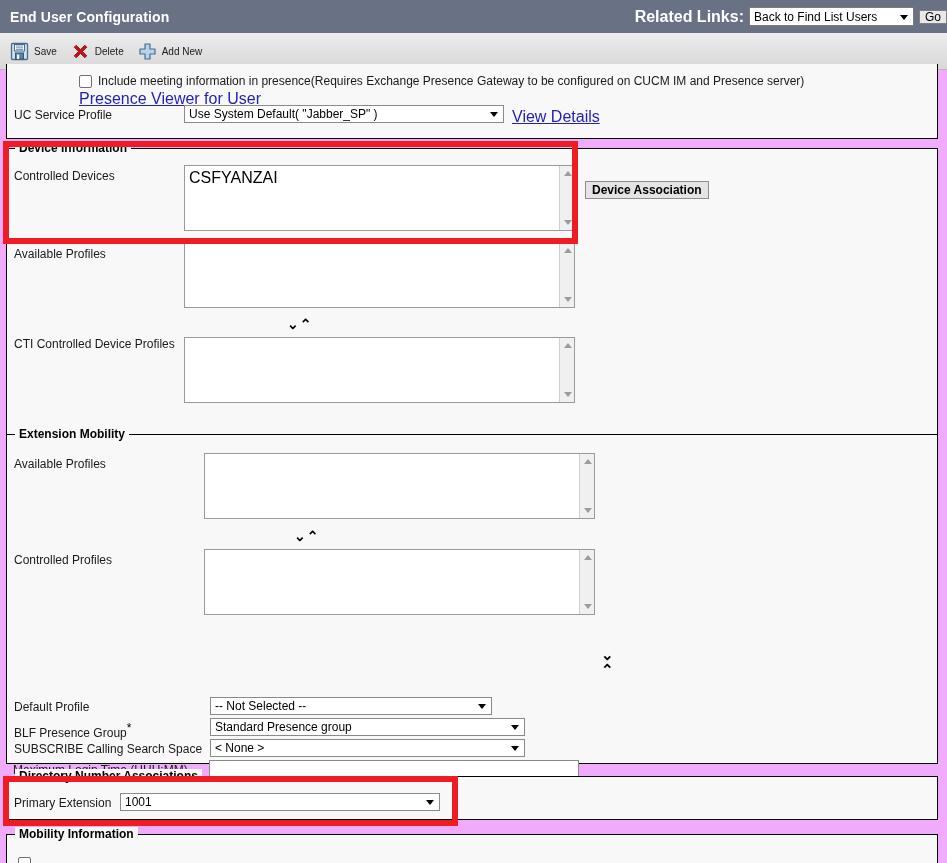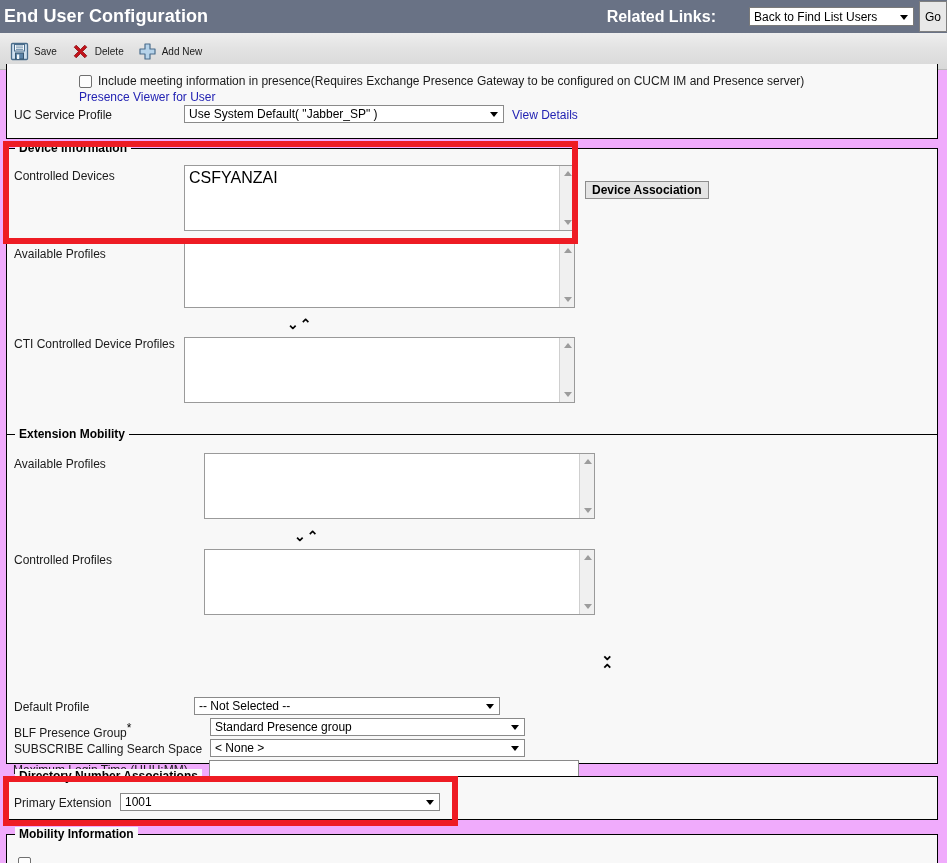--- a/index.html
+++ b/index.html
@@ -15,57 +15,56 @@
 
   
   #titlebar {
     position: absolute; left: 0; top: 0;
     width: 947px; height: 33px;
     background: #697285;
     display: flex; align-items: center;
     justify-content: space-between;
   }
   #titlebar .title {
-    color: #ffffff; font-weight: bold; font-size: 18px;
-    padding-left: 4px; letter-spacing: .1px;
+    color: #ffffff; font-weight: bold; font-size: 14px;
+    padding-left: 10px; letter-spacing: .1px;
   }
   #relatedwrap {
     display: flex; align-items: center; gap: 5px;
     padding-right: 0px; height: 100%;
   }
   #relatedwrap .rl-label {
     color: #ffffff; font-weight: bold; font-size: 16px; white-space: nowrap;
   }
   .wselect {
     position: relative;
     background: #ffffff;
     border: 1px solid #7a7a7a;
     height: 19px;
     font-family: "Liberation Sans", sans-serif;
     font-size: 12px;
     color: #000;
     display: flex; align-items: center;
     padding: 0 20px 0 4px;
     white-space: nowrap;
     line-height: 1;
-    margin-left: 28px;
   }
   .wselect::after {
     content: "";
     position: absolute; right: 5px; top: 50%;
     margin-top: -2px;
     width: 0; height: 0;
     border-left: 4px solid transparent;
     border-right: 4px solid transparent;
     border-top: 5px solid #000;
   }
   #go-button {
     background: #e8e8e8;
     border: 1px solid #808080;
-    height: 31px;
+    height: 14px;
     font-size: 12px;
     font-family: "Liberation Sans", sans-serif;
     display: flex; align-items: center;
     padding: 0 5px;
     white-space: nowrap;
   }
 
   
   #toolbar {
     position: absolute; left: 0; top: 33px;
@@ -176,22 +175,22 @@
   .cbx {
     position: absolute;
     width: 13px; height: 13px;
     border: 1px solid #707070;
     background: #fdfdfd;
     border-radius: 2px;
   }
 
   a.lnk {
     position: absolute;
-    color: #2323b3; 
-    font-size: 12px; cursor: pointer;
+    color: #2323b3; text-decoration: underline;
+    font-size: 16px; cursor: pointer;
   }
 
   
   .gbtn {
     position: absolute;
     background: #e4e4e4;
     border: 1px solid #8d8d8d;
     font-weight: bold; font-size: 12px;
     color: #000;
     height: 18px;
@@ -377,21 +376,21 @@
           </div>
       </div>
     </div>
 
     <div class="arrowpair-v" style="left:594px; top:213px;">
       <span>⌄</span>
       <span>⌃</span>
     </div>
 
     <div class="lbl" style="left:7px; top:265px;">Default Profile</div>
-    <div class="fselect" style="left:187px; top:262px; width:306px;text-align:center;">
+    <div class="fselect" style="left:203px; top:262px; width:282px;text-align:center;">
       <span>-- Not Selected --</span>
     </div>
 
     <div class="lbl" style="left:7px; top:286px;">
       <span>BLF Presence Group</span><span class="req">*</span>
     </div>
     <div class="fselect" style="left:203px; top:283px; width:315px;">
       <span>Standard Presence group</span>
     </div>
 

